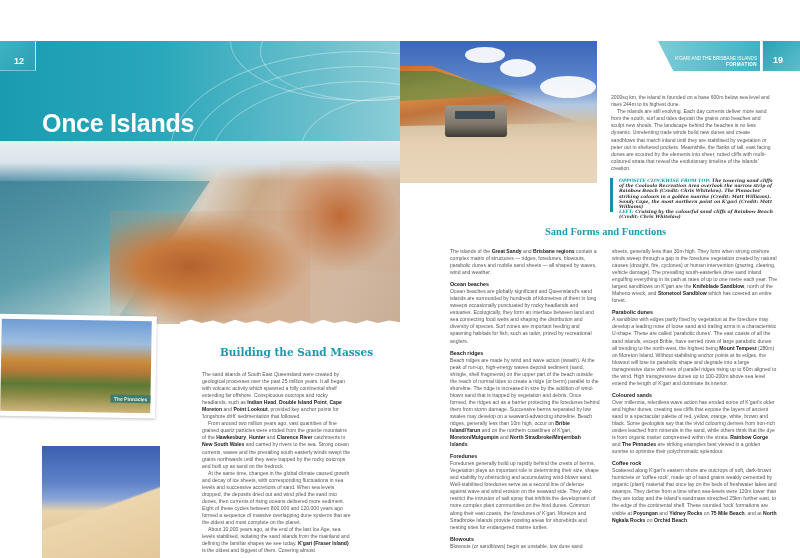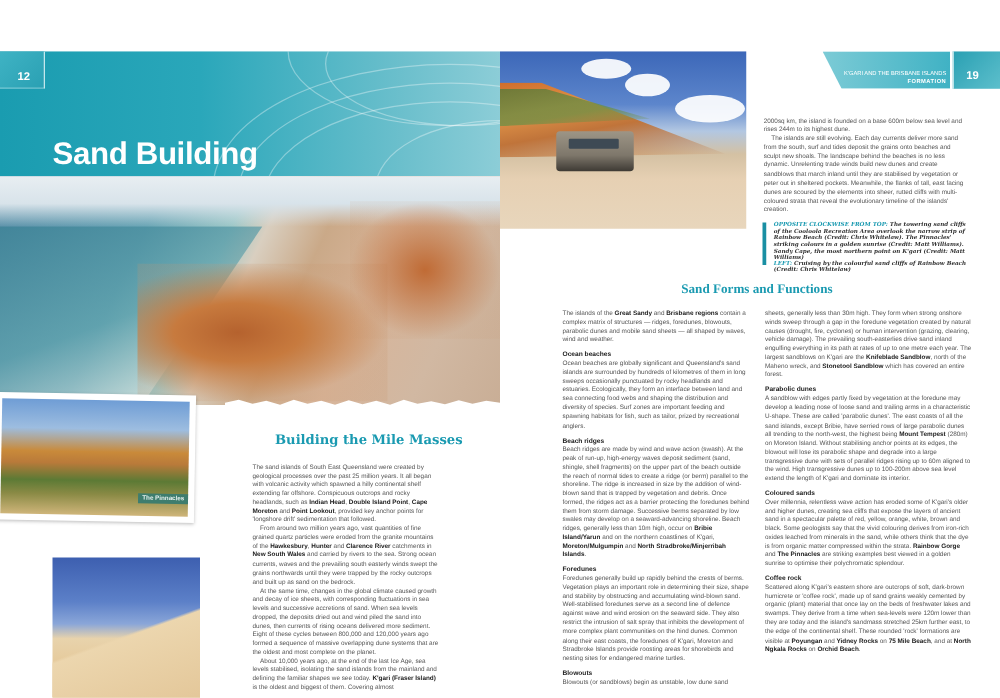--- a/index.html
+++ b/index.html
@@ -182,41 +182,41 @@
   <div class="page page-left">
     <div class="header-band">
       <div class="wave" style="left:170px;top:10px;width:380px;height:200px;"></div>
       <div class="wave" style="left:190px;top:25px;width:340px;height:180px;"></div>
       <div class="wave" style="left:210px;top:40px;width:300px;height:160px;"></div>
       <div class="wave" style="left:230px;top:-60px;width:260px;height:120px;"></div>
       <div class="wave" style="left:260px;top:-40px;width:220px;height:100px;"></div>
       <div class="wave" style="left:300px;top:55px;width:200px;height:110px;"></div>
       <div class="folio-box-left"></div>
       <span class="folio-num-left">12</span>
-      <div class="title-line2">Sand Building</div>
+      <div class="title-line2">Once Islands</div>
     </div>
 
     <div class="photo-coast">
       <div class="surf"></div>
       <div class="cliff"></div>
       <div class="cliff2"></div>
       <div class="torn"></div>
     </div>
 
     <div class="photo-pinnacles">
       <div class="inner">
         <span class="pinnacles-sign">The Pinnacles</span>
       </div>
     </div>
 
     <div class="photo-dune">
       <div class="slope"></div>
     </div>
 
-    <div class="section-heading-left">Building the Mile Masses</div>
+    <div class="section-heading-left">Building the Sand Masses</div>
 
     <div class="col-left">
       <p><span>The sand islands of South East Queensland were created by geological processes over the past 25 million years. It all began with volcanic activity which spawned a hilly continental shelf extending far offshore. Conspicuous outcrops and rocky headlands, such as </span><b class="kw">Indian Head</b><span>, </span><b class="kw">Double Island Point</b><span>, </span><b class="kw">Cape Moreton</b><span> and </span><b class="kw">Point Lookout</b><span>, provided key anchor points for 'longshore drift' sedimentation that followed.</span></p>
       <p><span>From around two million years ago, vast quantities of fine grained quartz particles were eroded from the granite mountains of the </span><b class="kw">Hawkesbury</b><span>, </span><b class="kw">Hunter</b><span> and </span><b class="kw">Clarence River</b><span> catchments in </span><b class="kw">New South Wales</b><span> and carried by rivers to the sea. Strong ocean currents, waves and the prevailing south easterly winds swept the grains northwards until they were trapped by the rocky outcrops and built up as sand on the bedrock.</span></p>
       <p>At the same time, changes in the global climate caused growth and decay of ice sheets, with corresponding fluctuations in sea levels and successive accretions of sand. When sea levels dropped, the deposits dried out and wind piled the sand into dunes, then currents of rising oceans delivered more sediment. Eight of these cycles between 800,000 and 120,000 years ago formed a sequence of massive overlapping dune systems that are the oldest and most complete on the planet.</p>
       <p><span>About 10,000 years ago, at the end of the last Ice Age, sea levels stabilised, isolating the sand islands from the mainland and defining the familiar shapes we see today. </span><b class="kw">K'gari (Fraser Island)</b><span> is the oldest and biggest of them. Covering almost</span></p>
     </div>
   </div>
 
   <div class="page page-right">

